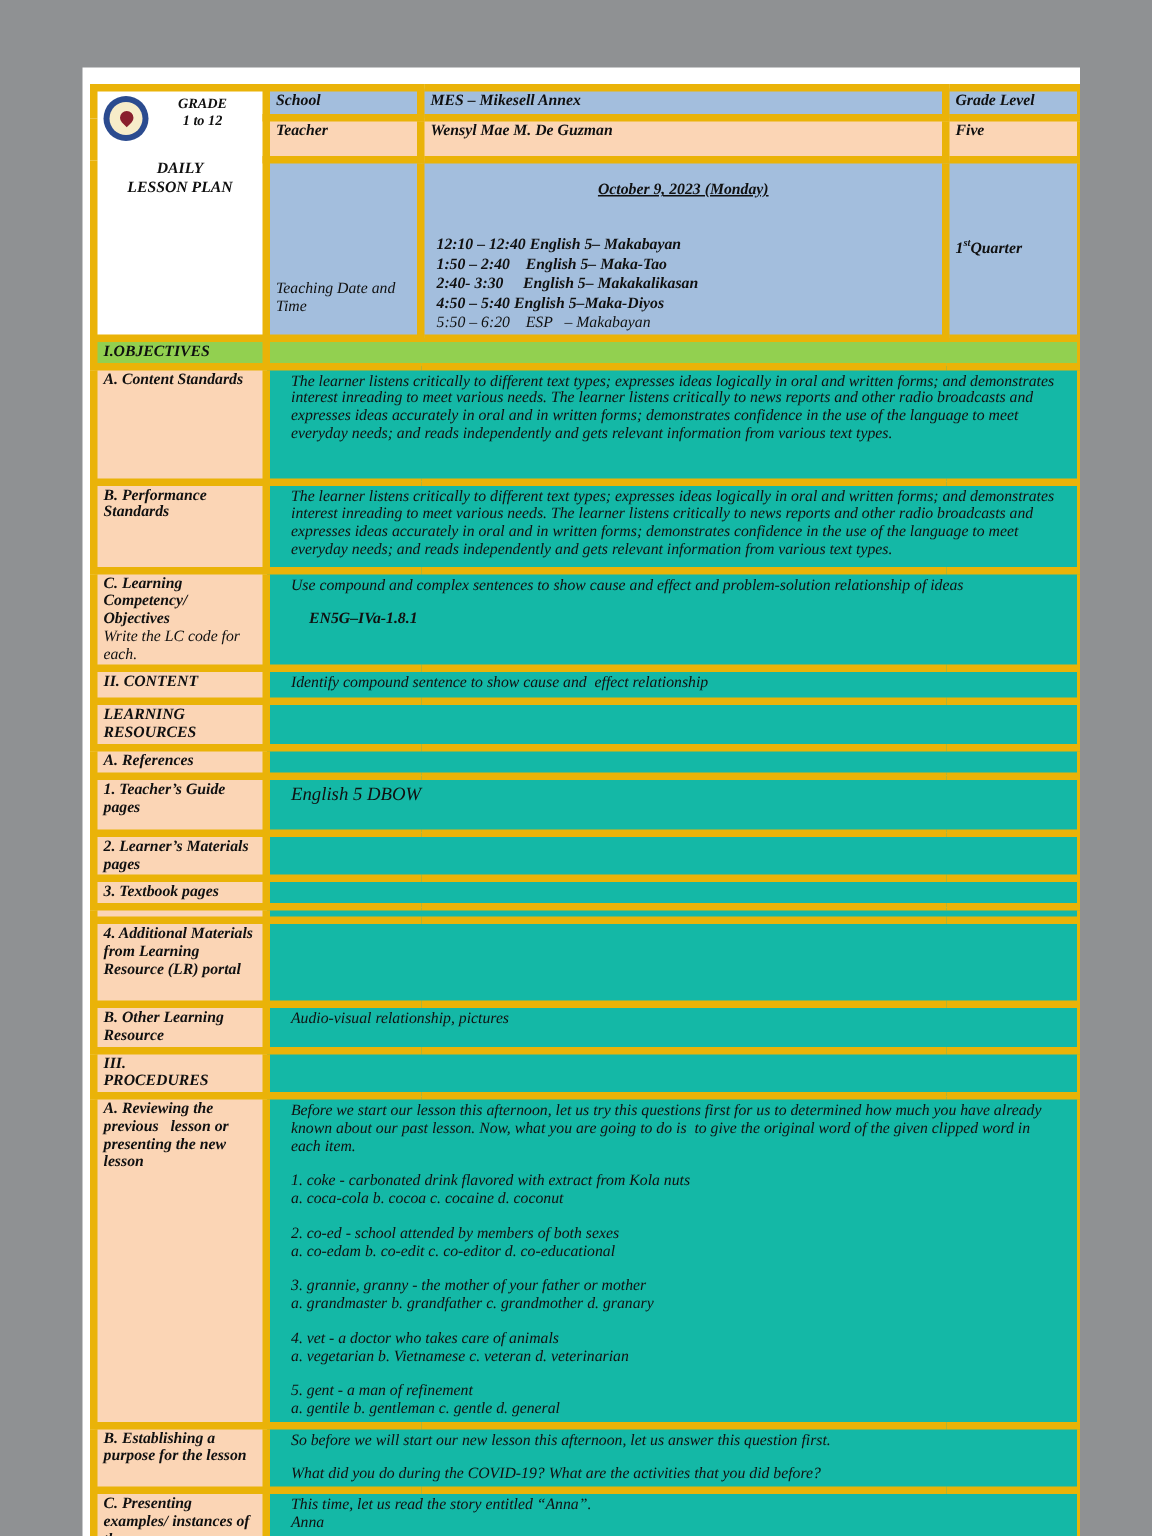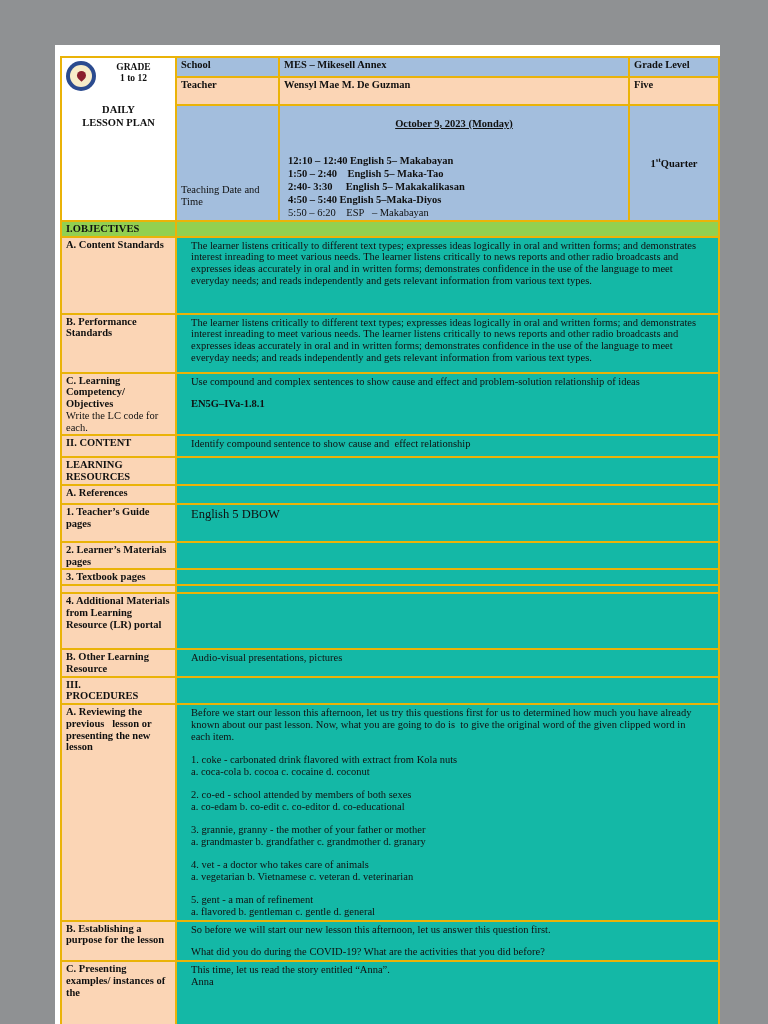--- a/index.html
+++ b/index.html
@@ -18,25 +18,26 @@
     background:#ffffff;
     overflow:hidden;
   }
   table.dlp {
     border-collapse:collapse;
     table-layout:fixed;
     width:658px;
     margin:11px 0 0 5px;
   }
   td {
-    border:2px solid #eab308;
+    border:5px solid #eab308;
     vertical-align:top;
     padding:1px 4px;
     font-size:10.5px;
     line-height:1.12;
+    font-style:italic;
   }
   [data-bind] { white-space:pre-wrap; }
   .bold { font-weight:bold; }
   .bg-blue { background:#a3bedd; }
   .bg-tan  { background:#fbd5b5; }
   .bg-green{ background:#92d050; }
   .label { font-weight:bold; }
   
   .brand-cell { background:#fff; padding:3px 4px; }
   .brand-top { display:flex; align-items:flex-start; }
@@ -64,26 +65,26 @@
   }
   
   .teach-cell { vertical-align:bottom; padding-bottom:12px; }
   .sched-cell { padding-top:12px; }
   .date-title {
     text-align:center; font-weight:bold; text-decoration:underline;
     margin-bottom:24px;
   }
   .sched-line { font-weight:bold; line-height:13px; padding-left:4px; }
   .sched-line.regular { font-weight:normal; }
-  .quarter-cell { vertical-align:middle; text-align:center; font-weight:bold; }
+  .quarter-cell { vertical-align:middle; text-align:left; font-weight:bold; }
   .quarter-cell sup { font-size:7px; }
   
   .content { background:#14b8a6; padding:2px 14px; }
   .spacer { height:11px; }
-  .code-line { font-weight:bold; margin-top:11px; }
+  .code-line { font-weight:bold; margin-top:11px;margin-left:12px; }
   .big-text { font-size:12.5px; line-height:1.15; }
   .center { text-align:left; }
   .note { font-weight:normal; }
   .qline { line-height:1.14; }
 </style>
 </head>
 <body>
 
 <div class="page">
   <table class="dlp">
@@ -192,21 +193,21 @@
       <td class="content" colspan="3"></td>
     </tr>
 
     <tr style="height:56px">
       <td class="bg-tan label" data-bind="sections.additional_materials.label">4. Additional Materials from Learning Resource (LR) portal</td>
       <td class="content" colspan="3" data-bind="sections.additional_materials.text"></td>
     </tr>
 
     <tr style="height:22px">
       <td class="bg-tan label" data-bind="sections.other_resources.label">B. Other Learning Resource</td>
-      <td class="content" colspan="3" data-bind="sections.other_resources.text">Audio-visual presentations, pictures</td>
+      <td class="content" colspan="3" data-bind="sections.other_resources.text">Audio-visual relationship, pictures</td>
     </tr>
 
     <tr style="height:26px">
       <td class="bg-tan label" data-bind="sections.procedures_label">III.
 PROCEDURES</td>
       <td class="content" colspan="3"></td>
     </tr>
 
     <tr style="height:210px">
       <td class="bg-tan label" data-bind="sections.reviewing.label">A. Reviewing the previous   lesson or presenting the new lesson</td>
@@ -219,21 +220,21 @@
         <div class="qline" data-bind="sections.reviewing.items.1.q">2. co-ed - school attended by members of both sexes</div>
         <div class="qline" data-bind="sections.reviewing.items.1.a">a. co-edam b. co-edit c. co-editor d. co-educational</div>
         <div class="spacer"></div>
         <div class="qline" data-bind="sections.reviewing.items.2.q">3. grannie, granny - the mother of your father or mother</div>
         <div class="qline" data-bind="sections.reviewing.items.2.a">a. grandmaster b. grandfather c. grandmother d. granary</div>
         <div class="spacer"></div>
         <div class="qline" data-bind="sections.reviewing.items.3.q">4. vet - a doctor who takes care of animals</div>
         <div class="qline" data-bind="sections.reviewing.items.3.a">a. vegetarian b. Vietnamese c. veteran d. veterinarian</div>
         <div class="spacer"></div>
         <div class="qline" data-bind="sections.reviewing.items.4.q">5. gent - a man of refinement</div>
-        <div class="qline" data-bind="sections.reviewing.items.4.a">a. flavored b. gentleman c. gentle d. general</div>
+        <div class="qline" data-bind="sections.reviewing.items.4.a">a. gentile b. gentleman c. gentle d. general</div>
       </td>
     </tr>
 
     <tr style="height:37px">
       <td class="bg-tan label" data-bind="sections.establishing.label">B. Establishing a purpose for the lesson</td>
       <td class="content" colspan="3">
         <div data-bind="sections.establishing.line1">So before we will start our new lesson this afternoon, let us answer this question first.</div>
         <div class="spacer"></div>
         <div data-bind="sections.establishing.line2">What did you do during the COVID-19? What are the activities that you did before?</div>
       </td>

